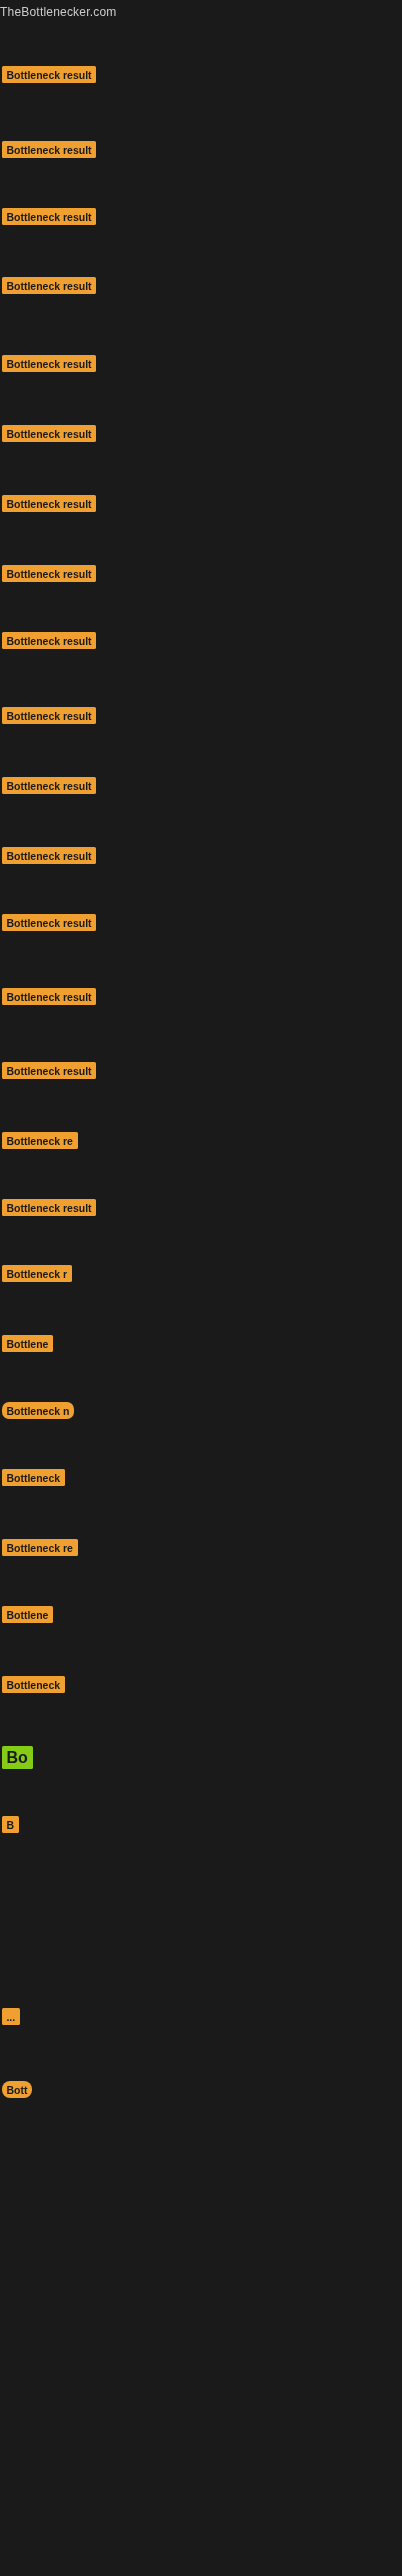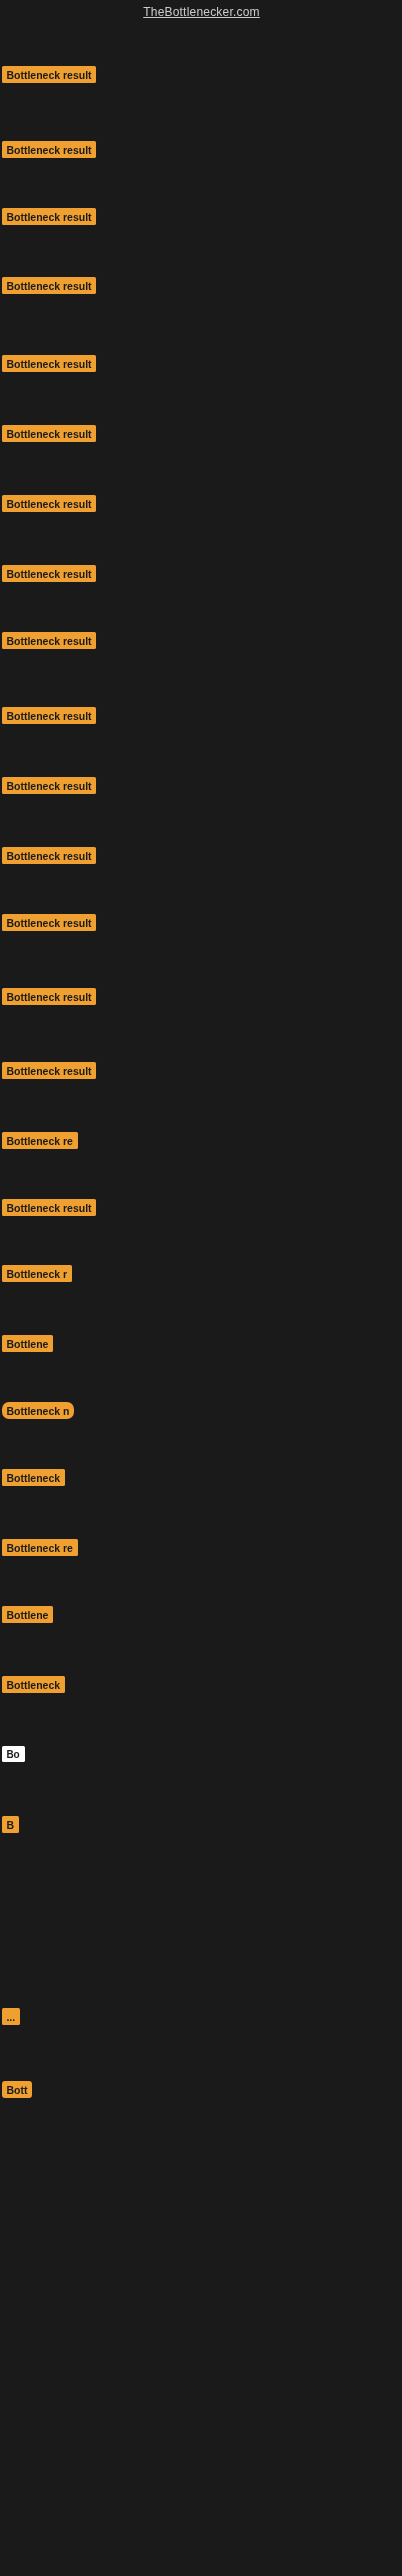--- a/index.html
+++ b/index.html
@@ -14,21 +14,21 @@
       background-color: #1a1a1a;
       font-family: Arial, sans-serif;
       position: relative;
     }
   </style>
 </head>
 <body>
 
 <div style="width:403px; min-height:2576px; background:#1a1a1a; position:relative;">
 
-  <div style="text-align:center; color:#cccccc; font-size:12px; padding:4.8px 0 1.6px 0; letter-spacing:0.2px;text-decoration:underline;">TheBottlenecker.com</div>
+  <div style="color:#cccccc; font-size:12px; padding:4.8px 0 1.6px 0; letter-spacing:0.2px;">TheBottlenecker.com</div>
 
   <div id="labels-container" style="position:relative; width:100%; height:2576px;">
   <div style="position: absolute; top: 46px; left: 1.6px; max-width: 118px; background-color: rgb(240, 160, 48); color: rgb(26, 26, 26); font-size: 10.5px; font-weight: bold; font-family: Arial, sans-serif; padding: 2.4px 4.8px; border-radius: 1.6px; white-space: nowrap; overflow: hidden; display: inline-block;">Bottleneck result</div>
       <div style="position: absolute; top: 121px; left: 1.6px; max-width: 118px; background-color: rgb(240, 160, 48); color: rgb(26, 26, 26); font-size: 10.5px; font-weight: bold; font-family: Arial, sans-serif; padding: 2.4px 4.8px; border-radius: 1.6px; white-space: nowrap; overflow: hidden; display: inline-block;">Bottleneck result</div>
       <div style="position: absolute; top: 188px; left: 1.6px; max-width: 118px; background-color: rgb(240, 160, 48); color: rgb(26, 26, 26); font-size: 10.5px; font-weight: bold; font-family: Arial, sans-serif; padding: 2.4px 4.8px; border-radius: 1.6px; white-space: nowrap; overflow: hidden; display: inline-block;">Bottleneck result</div>
       <div style="position: absolute; top: 257px; left: 1.6px; max-width: 118px; background-color: rgb(240, 160, 48); color: rgb(26, 26, 26); font-size: 10.5px; font-weight: bold; font-family: Arial, sans-serif; padding: 2.4px 4.8px; border-radius: 1.6px; white-space: nowrap; overflow: hidden; display: inline-block;">Bottleneck result</div>
       <div style="position: absolute; top: 335px; left: 1.6px; max-width: 118px; background-color: rgb(240, 160, 48); color: rgb(26, 26, 26); font-size: 10.5px; font-weight: bold; font-family: Arial, sans-serif; padding: 2.4px 4.8px; border-radius: 1.6px; white-space: nowrap; overflow: hidden; display: inline-block;">Bottleneck result</div>
       <div style="position: absolute; top: 405px; left: 1.6px; max-width: 118px; background-color: rgb(240, 160, 48); color: rgb(26, 26, 26); font-size: 10.5px; font-weight: bold; font-family: Arial, sans-serif; padding: 2.4px 4.8px; border-radius: 1.6px; white-space: nowrap; overflow: hidden; display: inline-block;">Bottleneck result</div>
       <div style="position: absolute; top: 475px; left: 1.6px; max-width: 118px; background-color: rgb(240, 160, 48); color: rgb(26, 26, 26); font-size: 10.5px; font-weight: bold; font-family: Arial, sans-serif; padding: 2.4px 4.8px; border-radius: 1.6px; white-space: nowrap; overflow: hidden; display: inline-block;">Bottleneck result</div>
       <div style="position: absolute; top: 545px; left: 1.6px; max-width: 118px; background-color: rgb(240, 160, 48); color: rgb(26, 26, 26); font-size: 10.5px; font-weight: bold; font-family: Arial, sans-serif; padding: 2.4px 4.8px; border-radius: 1.6px; white-space: nowrap; overflow: hidden; display: inline-block;">Bottleneck result</div>
@@ -41,20 +41,20 @@
       <div style="position: absolute; top: 1042px; left: 1.6px; max-width: 118px; background-color: rgb(240, 160, 48); color: rgb(26, 26, 26); font-size: 10.5px; font-weight: bold; font-family: Arial, sans-serif; padding: 2.4px 4.8px; border-radius: 1.6px; white-space: nowrap; overflow: hidden; display: inline-block;">Bottleneck result</div>
       <div style="position: absolute; top: 1112px; left: 1.6px; max-width: 92px; background-color: rgb(240, 160, 48); color: rgb(26, 26, 26); font-size: 10.5px; font-weight: bold; font-family: Arial, sans-serif; padding: 2.4px 4.8px; border-radius: 1.6px; white-space: nowrap; overflow: hidden; display: inline-block;">Bottleneck re</div>
       <div style="position: absolute; top: 1179px; left: 1.6px; max-width: 105px; background-color: rgb(240, 160, 48); color: rgb(26, 26, 26); font-size: 10.5px; font-weight: bold; font-family: Arial, sans-serif; padding: 2.4px 4.8px; border-radius: 1.6px; white-space: nowrap; overflow: hidden; display: inline-block;">Bottleneck result</div>
       <div style="position: absolute; top: 1245px; left: 1.6px; max-width: 85px; background-color: rgb(240, 160, 48); color: rgb(26, 26, 26); font-size: 10.5px; font-weight: bold; font-family: Arial, sans-serif; padding: 2.4px 4.8px; border-radius: 1.6px; white-space: nowrap; overflow: hidden; display: inline-block;">Bottleneck r</div>
       <div style="position: absolute; top: 1315px; left: 1.6px; max-width: 69px; background-color: rgb(240, 160, 48); color: rgb(26, 26, 26); font-size: 10.5px; font-weight: bold; font-family: Arial, sans-serif; padding: 2.4px 4.8px; border-radius: 1.6px; white-space: nowrap; overflow: hidden; display: inline-block;">Bottlene</div>
       <div style="position: absolute; top: 1382px; left: 1.6px; max-width: 82px; background-color: rgb(240, 160, 48); color: rgb(26, 26, 26); font-size: 10.5px; font-weight: bold; font-family: Arial, sans-serif; padding: 2.4px 4.8px; border-radius: 7px; white-space: nowrap; overflow: hidden; display: inline-block;">Bottleneck n</div>
       <div style="position: absolute; top: 1449px; left: 1.6px; max-width: 76px; background-color: rgb(240, 160, 48); color: rgb(26, 26, 26); font-size: 10.5px; font-weight: bold; font-family: Arial, sans-serif; padding: 2.4px 4.8px; border-radius: 1.6px; white-space: nowrap; overflow: hidden; display: inline-block;">Bottleneck</div>
       <div style="position: absolute; top: 1519px; left: 1.6px; max-width: 92px; background-color: rgb(240, 160, 48); color: rgb(26, 26, 26); font-size: 10.5px; font-weight: bold; font-family: Arial, sans-serif; padding: 2.4px 4.8px; border-radius: 1.6px; white-space: nowrap; overflow: hidden; display: inline-block;">Bottleneck re</div>
       <div style="position: absolute; top: 1586px; left: 1.6px; max-width: 66px; background-color: rgb(240, 160, 48); color: rgb(26, 26, 26); font-size: 10.5px; font-weight: bold; font-family: Arial, sans-serif; padding: 2.4px 4.8px; border-radius: 1.6px; white-space: nowrap; overflow: hidden; display: inline-block;">Bottlene</div>
       <div style="position: absolute; top: 1656px; left: 1.6px; max-width: 72px; background-color: rgb(240, 160, 48); color: rgb(26, 26, 26); font-size: 10.5px; font-weight: bold; font-family: Arial, sans-serif; padding: 2.4px 4.8px; border-radius: 1.6px; white-space: nowrap; overflow: hidden; display: inline-block;">Bottleneck</div>
-      <div style="position: absolute; top: 1726px; left: 1.6px; max-width: 31px; background-color: #ffffff; color: rgb(26, 26, 26); font-size: 10px; font-weight: bold; font-family: Arial, sans-serif; padding: 2.4px 4.8px; border-radius: 1.6px; white-space: nowrap; overflow: hidden; display: inline-block;">Bo</div>
+      <div style="position: absolute; top: 1726px; left: 1.6px; max-width: 31px; background-color: #84cc16; color: rgb(26, 26, 26); font-size: 16px; font-weight: bold; font-family: Arial, sans-serif; padding: 2.4px 4.8px; border-radius: 1.6px; white-space: nowrap; overflow: hidden; display: inline-block;">Bo</div>
       <div style="position: absolute; top: 1796px; left: 1.6px; max-width: 21px; background-color: rgb(240, 160, 48); color: rgb(26, 26, 26); font-size: 10.5px; font-weight: bold; font-family: Arial, sans-serif; padding: 2.4px 4.8px; border-radius: 1.6px; white-space: nowrap; overflow: hidden; display: inline-block;">B</div>
       <div style="position: absolute; top: 1988px; left: 1.6px; max-width: 19.3px; background-color: rgb(240, 160, 48); color: rgb(26, 26, 26); font-size: 10.5px; font-weight: bold; font-family: Arial, sans-serif; padding: 2.4px 4.8px; border-radius: 1.6px; white-space: nowrap; overflow: hidden; display: inline-block;">...</div>
-      <div style="position: absolute; top: 2061px; left: 1.6px; max-width: 37px; background-color: rgb(240, 160, 48); color: rgb(26, 26, 26); font-size: 10.5px; font-weight: bold; font-family: Arial, sans-serif; padding: 2.4px 4.8px; border-radius: 3px; white-space: nowrap; overflow: hidden; display: inline-block;">Bott</div>
+      <div style="position: absolute; top: 2061px; left: 1.6px; max-width: 37px; background-color: rgb(240, 160, 48); color: rgb(26, 26, 26); font-size: 10.5px; font-weight: bold; font-family: Arial, sans-serif; padding: 2.4px 4.8px; border-radius: 8px; white-space: nowrap; overflow: hidden; display: inline-block;">Bott</div>
     </div>
 
 </div>
 
 
 </body></html>

